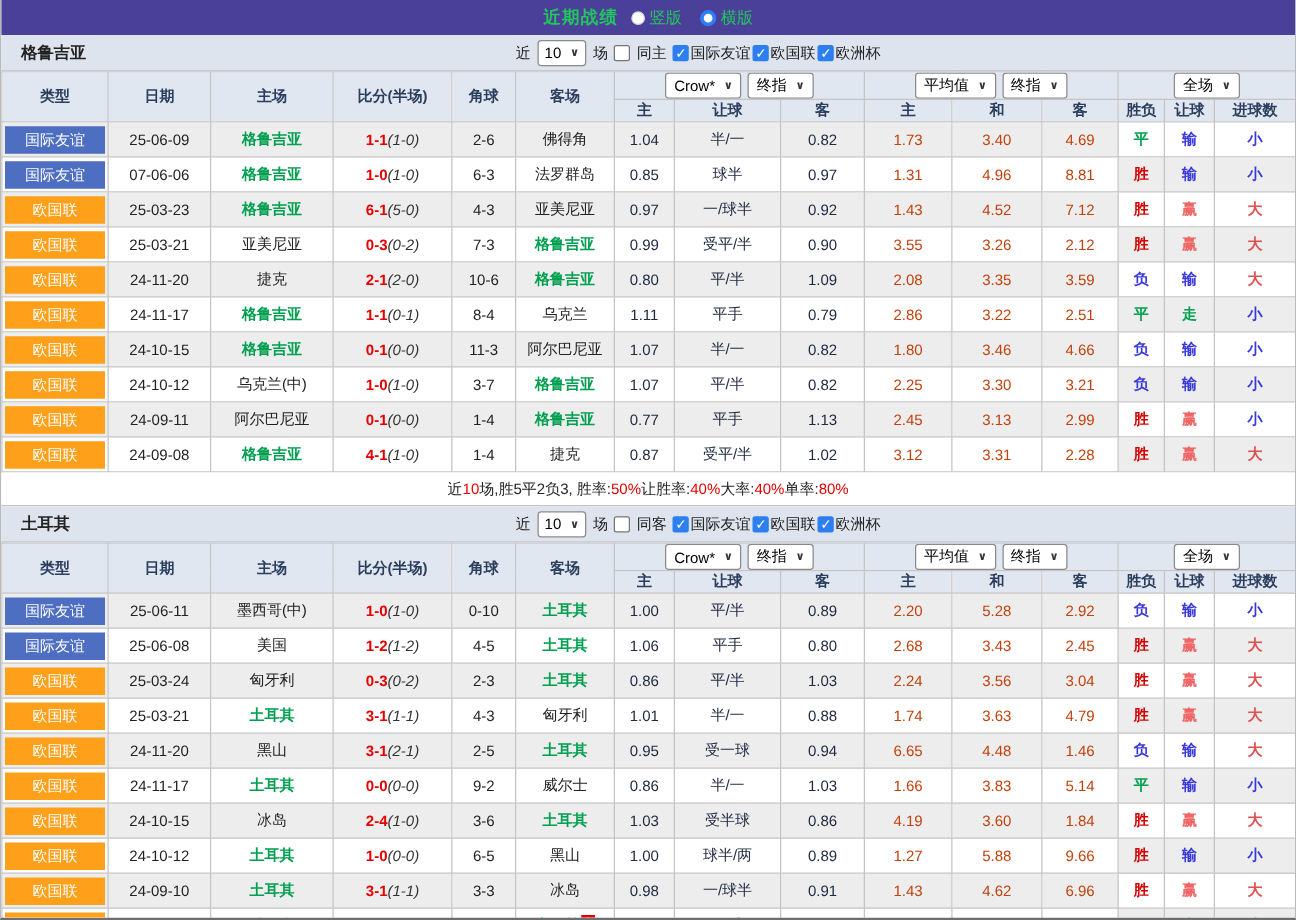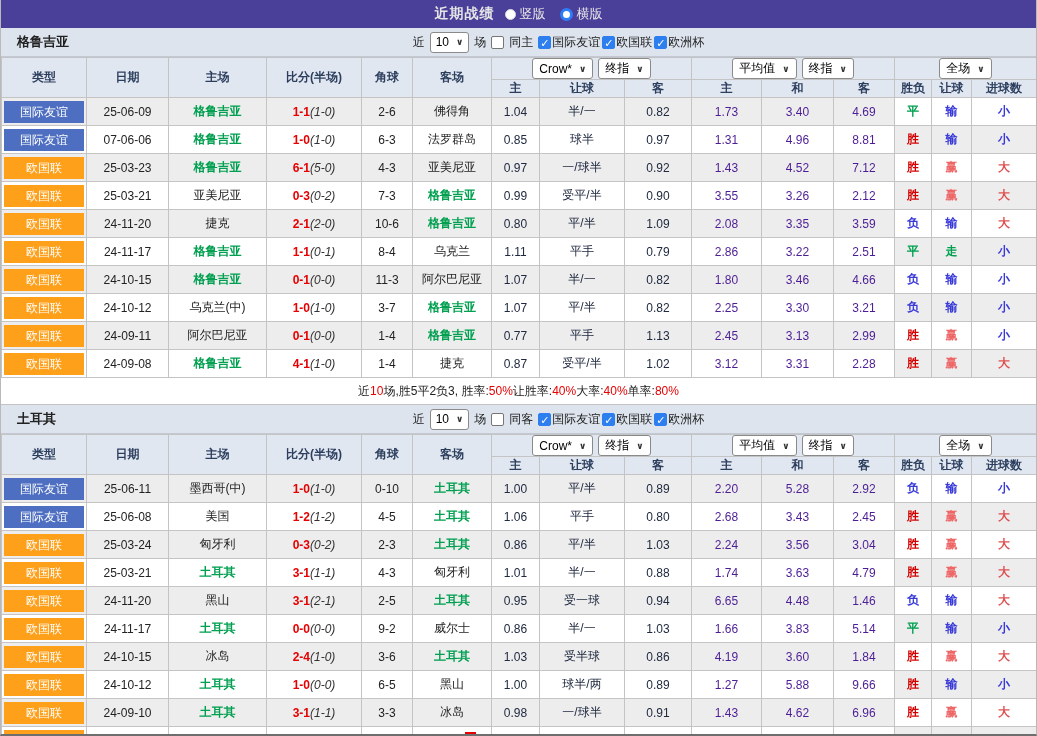--- a/index.html
+++ b/index.html
@@ -1,20 +1,20 @@
 <!DOCTYPE html>
 <html><head>
 <meta charset="utf-8">
 <style>
   html,body{margin:0;padding:0;background:#fff;}
   body{font-family:"Liberation Sans","DejaVu Sans",sans-serif;width:1037px;}
   .wrap{width:1037px;height:736px;border-bottom:2px solid #6e6e6e;box-sizing:border-box;
         border-left:1px solid #b9b9b9;border-right:1px solid #b9b9b9;overflow:hidden;}
   
-  .titlebar{height:28px;background:#4a3f99;color:#e5e5e5;display:flex;align-items:center;justify-content:center;gap:10px;}
+  .titlebar{height:28px;background:#4a3f99;color:#22c55e;display:flex;align-items:center;justify-content:center;gap:10px;}
   .titlebar .ttl{font-size:14px;font-weight:bold;letter-spacing:1px;}
   .radio-group{display:flex;align-items:center;gap:14px;}
   .radio-item{display:flex;align-items:center;gap:4px;font-size:13px;cursor:pointer;}
   .rdo{width:11px;height:11px;border-radius:50%;background:#fff;border:1px solid #d8d8d8;box-sizing:border-box;display:inline-block;}
   .rdo.sel{border:3px solid #2f7df6;width:13px;height:13px;}
   
   .filter-row{height:29px;background:#dde4ee;border-bottom:1px solid #c3c9d4;display:flex;align-items:center;position:relative;box-sizing:border-box;}
   .sec-title{position:absolute;left:16px;font-size:13px;font-weight:bold;color:#222;}
   .filters{margin:0 auto;display:flex;align-items:center;gap:5px;font-size:12px;color:#1b1b1b;transform:translateX(40px);}
   .mini-select{display:inline-flex;align-items:center;gap:7px;background:#fff;border:1px solid #8a8a8a;border-radius:3px;height:19px;padding:0 5px;font-size:12px;color:#000;cursor:pointer;}
@@ -28,21 +28,21 @@
   thead th{background:#e0e7f1;color:#2c3e5d;font-weight:bold;}
   thead tr.h1 th{height:21px;}
   thead tr.h2 th{height:16px;font-size:12px;}
   .grp-selects{display:flex;justify-content:center;align-items:center;gap:5px;}
   .hdr-select{display:inline-flex;align-items:center;gap:7px;background:#fff;border:1px solid #8a8a8a;border-radius:3px;height:19px;padding:0 6px;font-size:12px;font-weight:normal;color:#000;cursor:pointer;justify-content:flex-end;}
   .hdr-select .car{font-size:9px;color:#333;font-weight:bold;}
   tbody td{height:25px;color:#222;}
   tbody tr:nth-child(odd) td{background:#ededed;}
   tbody tr:nth-child(even) td{background:#ffffff;}
   tbody td.o{background:#fcf7ef;color:#202a40;}
-  tbody td.a{background:#eaf3f9;color:#4c1d95;}
+  tbody td.a{background:#eaf3f9;color:#c2410c;}
   tbody tr:nth-child(odd) td.res{background:#ffffff;}
   tbody tr:nth-child(even) td.res{background:#ededed;}
   tbody td.typec{background:#fff;padding:1px 2px;}
   .badge{display:block;height:22px;line-height:22px;color:#fff;font-size:12px;}
   .badge.friendly{background:#4d6ec1;}
   .badge.league{background:#ffa01a;}
   .team-green{color:#00a050;font-weight:bold;}
   .score-main{color:#e60000;font-weight:bold;}
   .score-half{color:#333;font-style:italic;}
   .res{font-weight:bold;}

